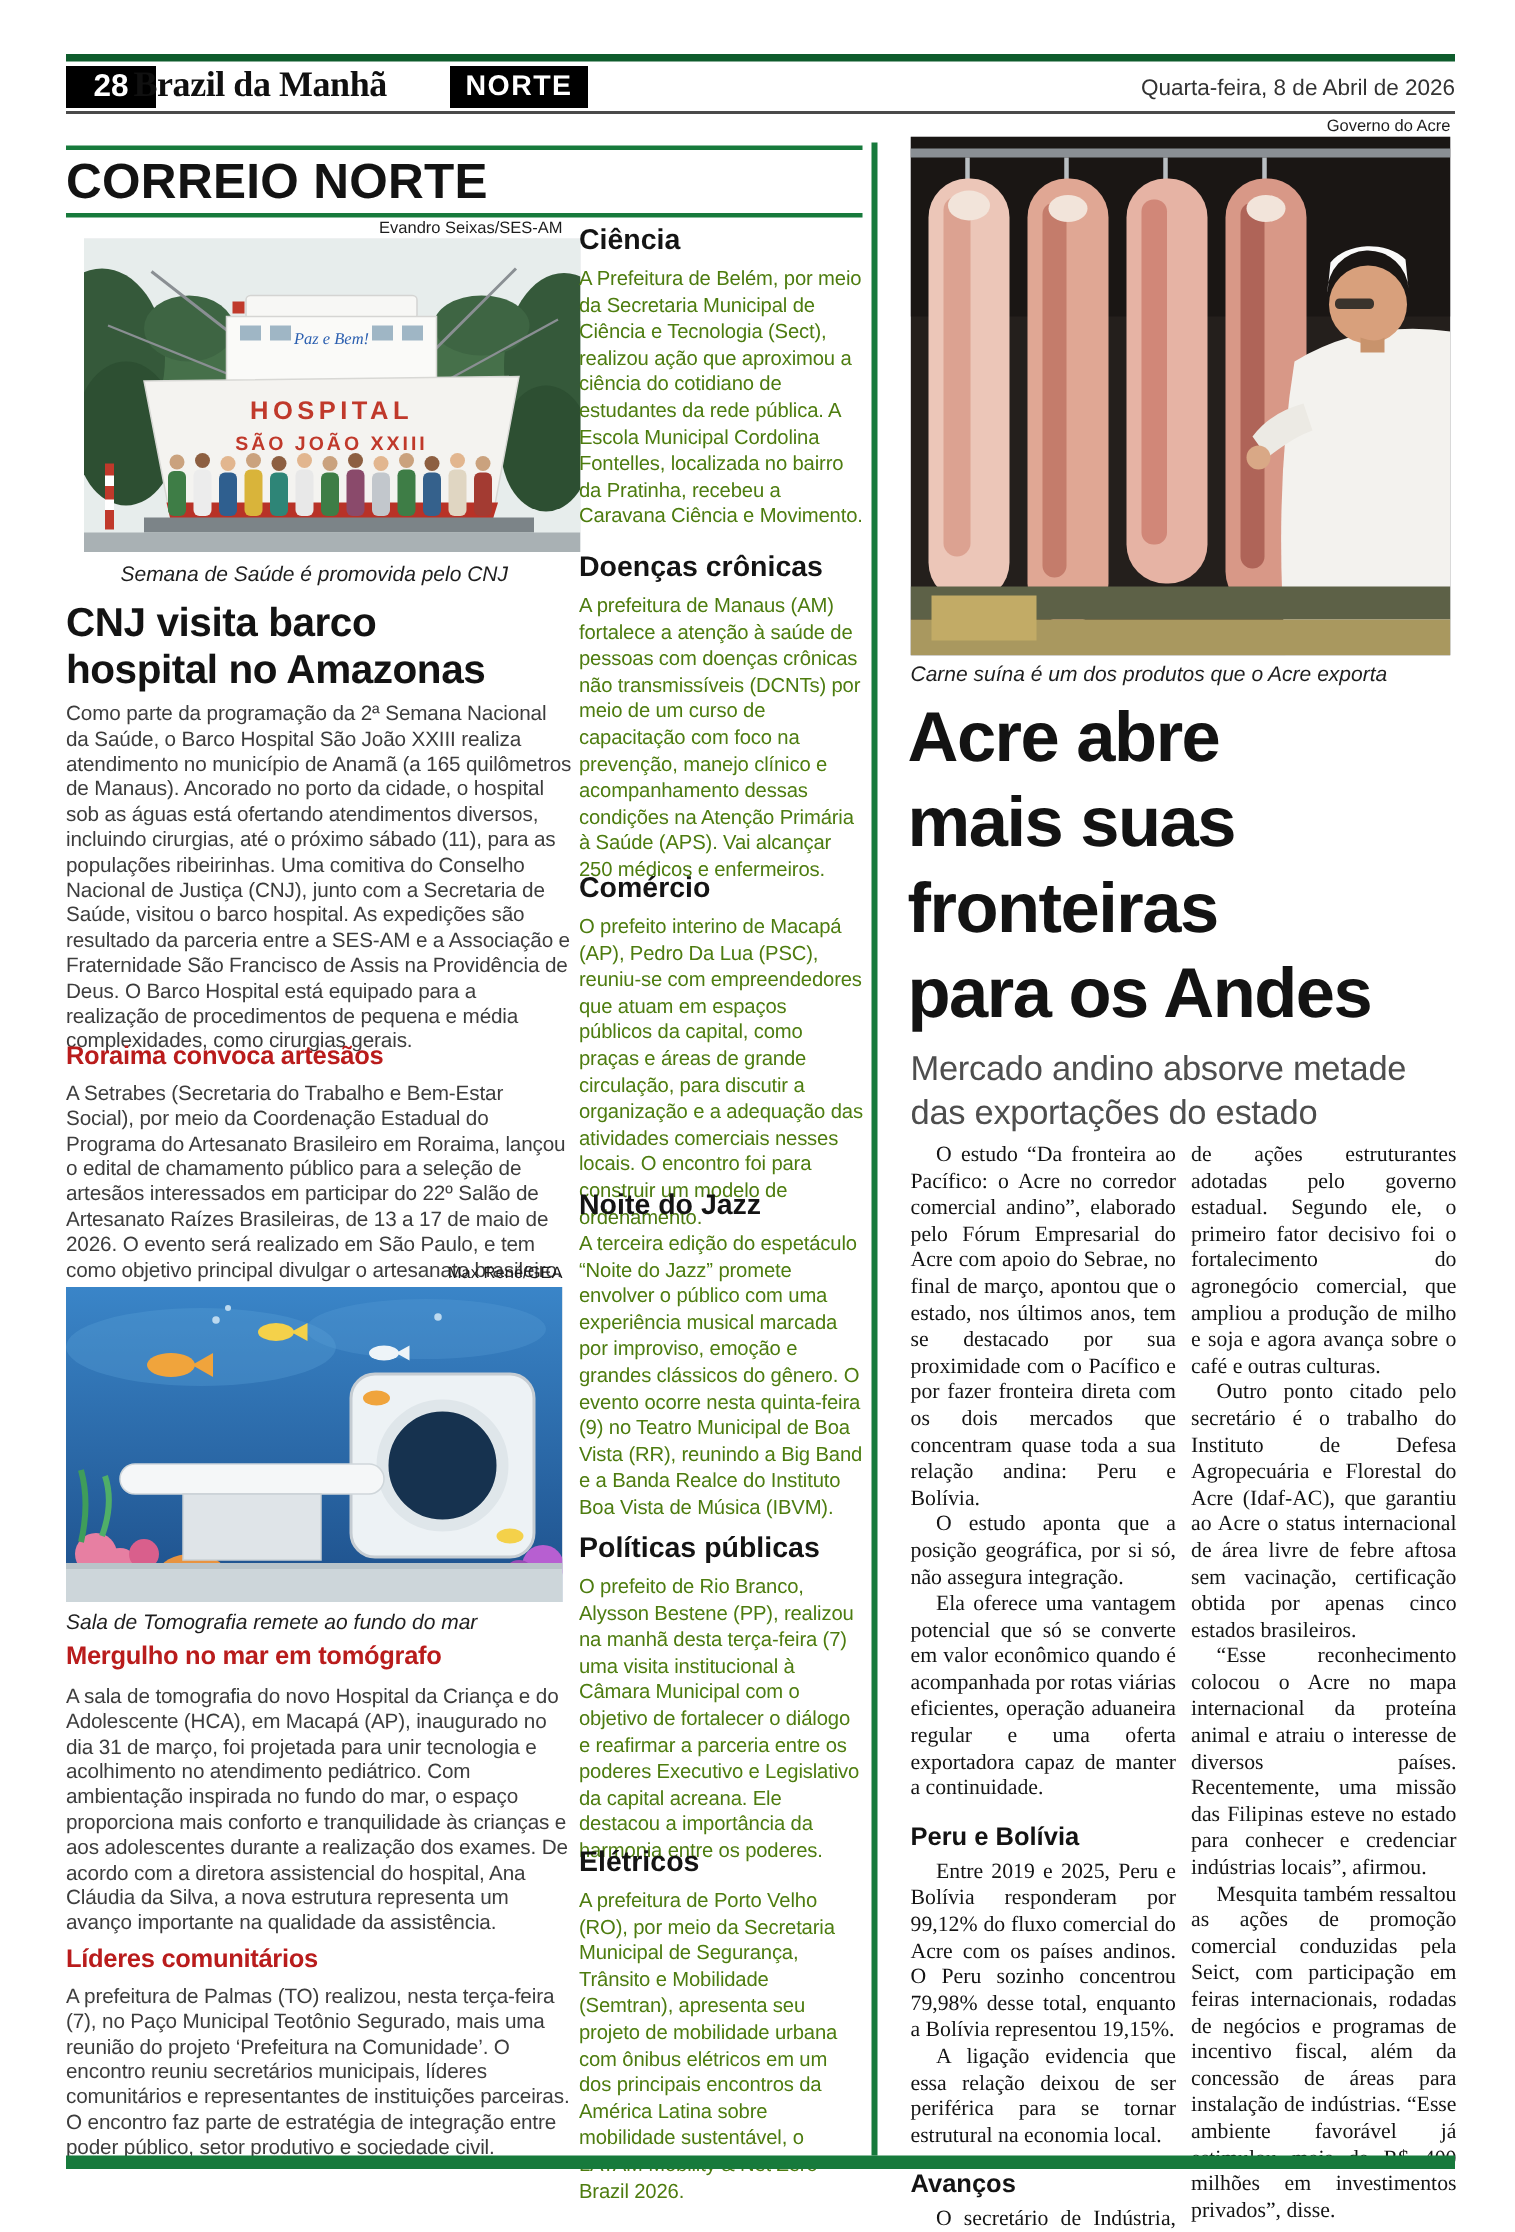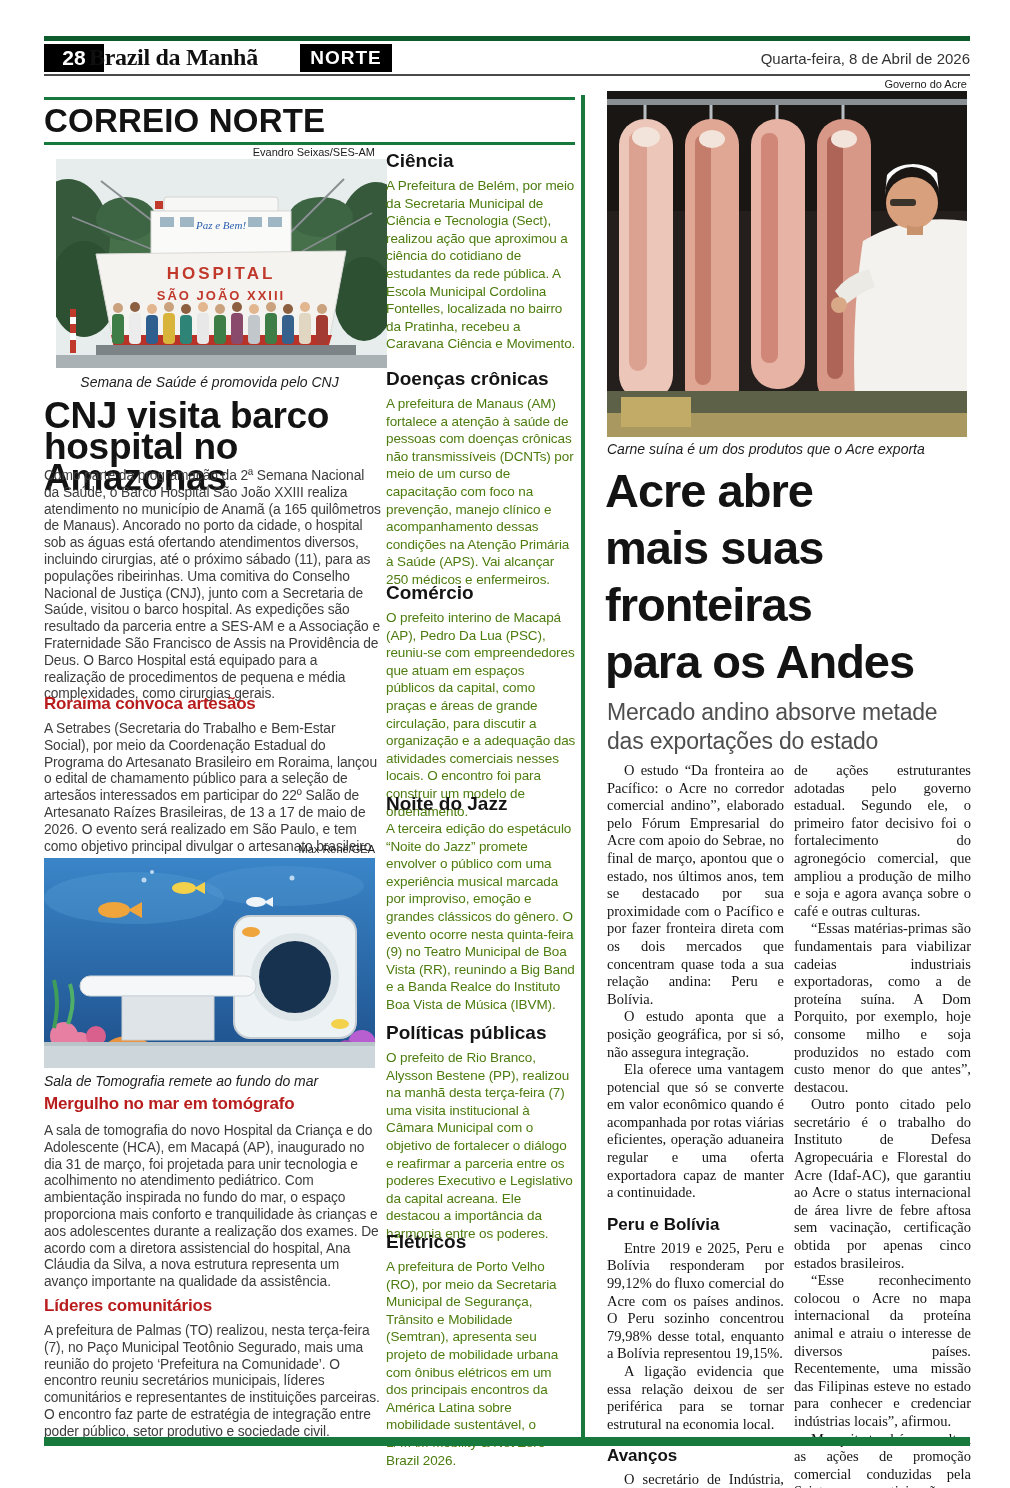--- a/index.html
+++ b/index.html
@@ -8,21 +8,21 @@
   .abs{position:absolute;}
   .rule{position:absolute;}
   
   .badge{background:#000;color:#fff;display:flex;align-items:center;justify-content:center;font-weight:700;}
   .masthead{font-family:"Liberation Serif",serif;font-weight:700;font-size:24px;color:#101010;letter-spacing:-0.3px;}
   .date{font-size:15px;color:#333;text-align:right;}
   .credit{font-size:11px;color:#1c1c1c;text-align:right;}
   
   .cn-title{font-size:33px;font-weight:800;color:#131313;letter-spacing:0.2px;}
   .caption{font-style:italic;font-size:14px;color:#1e1e1e;font-weight:500;}
-  .hl1{font-size:37px;line-height:31px;font-weight:700;color:#131313;letter-spacing:-0.3px;}
+  .hl1{font-size:27px;line-height:31px;font-weight:700;color:#131313;letter-spacing:-0.3px;}
   .lbody{font-size:13.8px;line-height:16.8px;color:#3d3d3d;letter-spacing:-0.1px;}
   .lhead{font-size:17px;font-weight:800;color:#b91c1c;letter-spacing:-0.2px;}
   
   .mhead{font-size:19px;font-weight:700;color:#141414;}
   .mbody{font-size:13.5px;line-height:17.6px;color:#4d7c0f;letter-spacing:-0.1px;}
   
   .bighl{font-size:47px;line-height:57px;font-weight:700;color:#131313;letter-spacing:-1px;}
   .dek{font-size:23px;line-height:29px;color:#4e4e4e;letter-spacing:-0.2px;}
   .ser{font-family:"Liberation Serif",serif;font-size:14.5px;line-height:17.6px;color:#141414;
        text-align:justify;text-indent:17px;margin:0;}
@@ -270,21 +270,20 @@
     <p class="ser">Ela oferece uma vantagem potencial que só se converte em valor econômico quando é acompanhada por rotas viárias eficientes, operação aduaneira regular e uma oferta exportadora capaz de manter a continuidade.</p>
     <h4 class="rsub">Peru e Bolívia</h4>
     <p class="ser">Entre 2019 e 2025, Peru e Bolívia responderam por 99,12% do fluxo comercial do Acre com os países andinos. O Peru sozinho concentrou 79,98% desse total, enquanto a Bolívia representou 19,15%.</p>
     <p class="ser">A ligação evidencia que essa relação deixou de ser periférica para se tornar estrutural na economia local.</p>
     <h4 class="rsub">Avanços</h4>
     <p class="ser">O secretário de Indústria, Ciência e Tecnologia do Acre (Seict), Assurbanipal Mesquita, atribui o crescimento das exportações acreanas a um conjunto</p>
   </div>
 
   <div class="abs" style="left:794px;top:762px;width:177px;">
     <p class="ser noind">de ações estruturantes adotadas pelo governo estadual. Segundo ele, o primeiro fator decisivo foi o fortalecimento do agronegócio comercial, que ampliou a produção de milho e soja e agora avança sobre o café e outras culturas.</p>
-    <p class="ser">“Essas matérias-primas são fundamentais para viabilizar cadeias industriais exportadoras, como a de proteína suína. A Dom Porquito, por exemplo, hoje consome milho e soja produzidos no estado com custo menor do que antes”, destacou.</p>
     <p class="ser">Outro ponto citado pelo secretário é o trabalho do Instituto de Defesa Agropecuária e Florestal do Acre (Idaf-AC), que garantiu ao Acre o status internacional de área livre de febre aftosa sem vacinação, certificação obtida por apenas cinco estados brasileiros.</p>
     <p class="ser">“Esse reconhecimento colocou o Acre no mapa internacional da proteína animal e atraiu o interesse de diversos países. Recentemente, uma missão das Filipinas esteve no estado para conhecer e credenciar indústrias locais”, afirmou.</p>
     <p class="ser">Mesquita também ressaltou as ações de promoção comercial conduzidas pela Seict, com participação em feiras internacionais, rodadas de negócios e programas de incentivo fiscal, além da concessão de áreas para instalação de indústrias. “Esse ambiente favorável já estimulou mais de R$ 400 milhões em investimentos privados”, disse.</p>
   </div>
 
   <div class="rule" style="left:44px;top:1437px;width:926px;height:9px;background:#177a3c;"></div>
 
 </div>
 
 </body></html>

